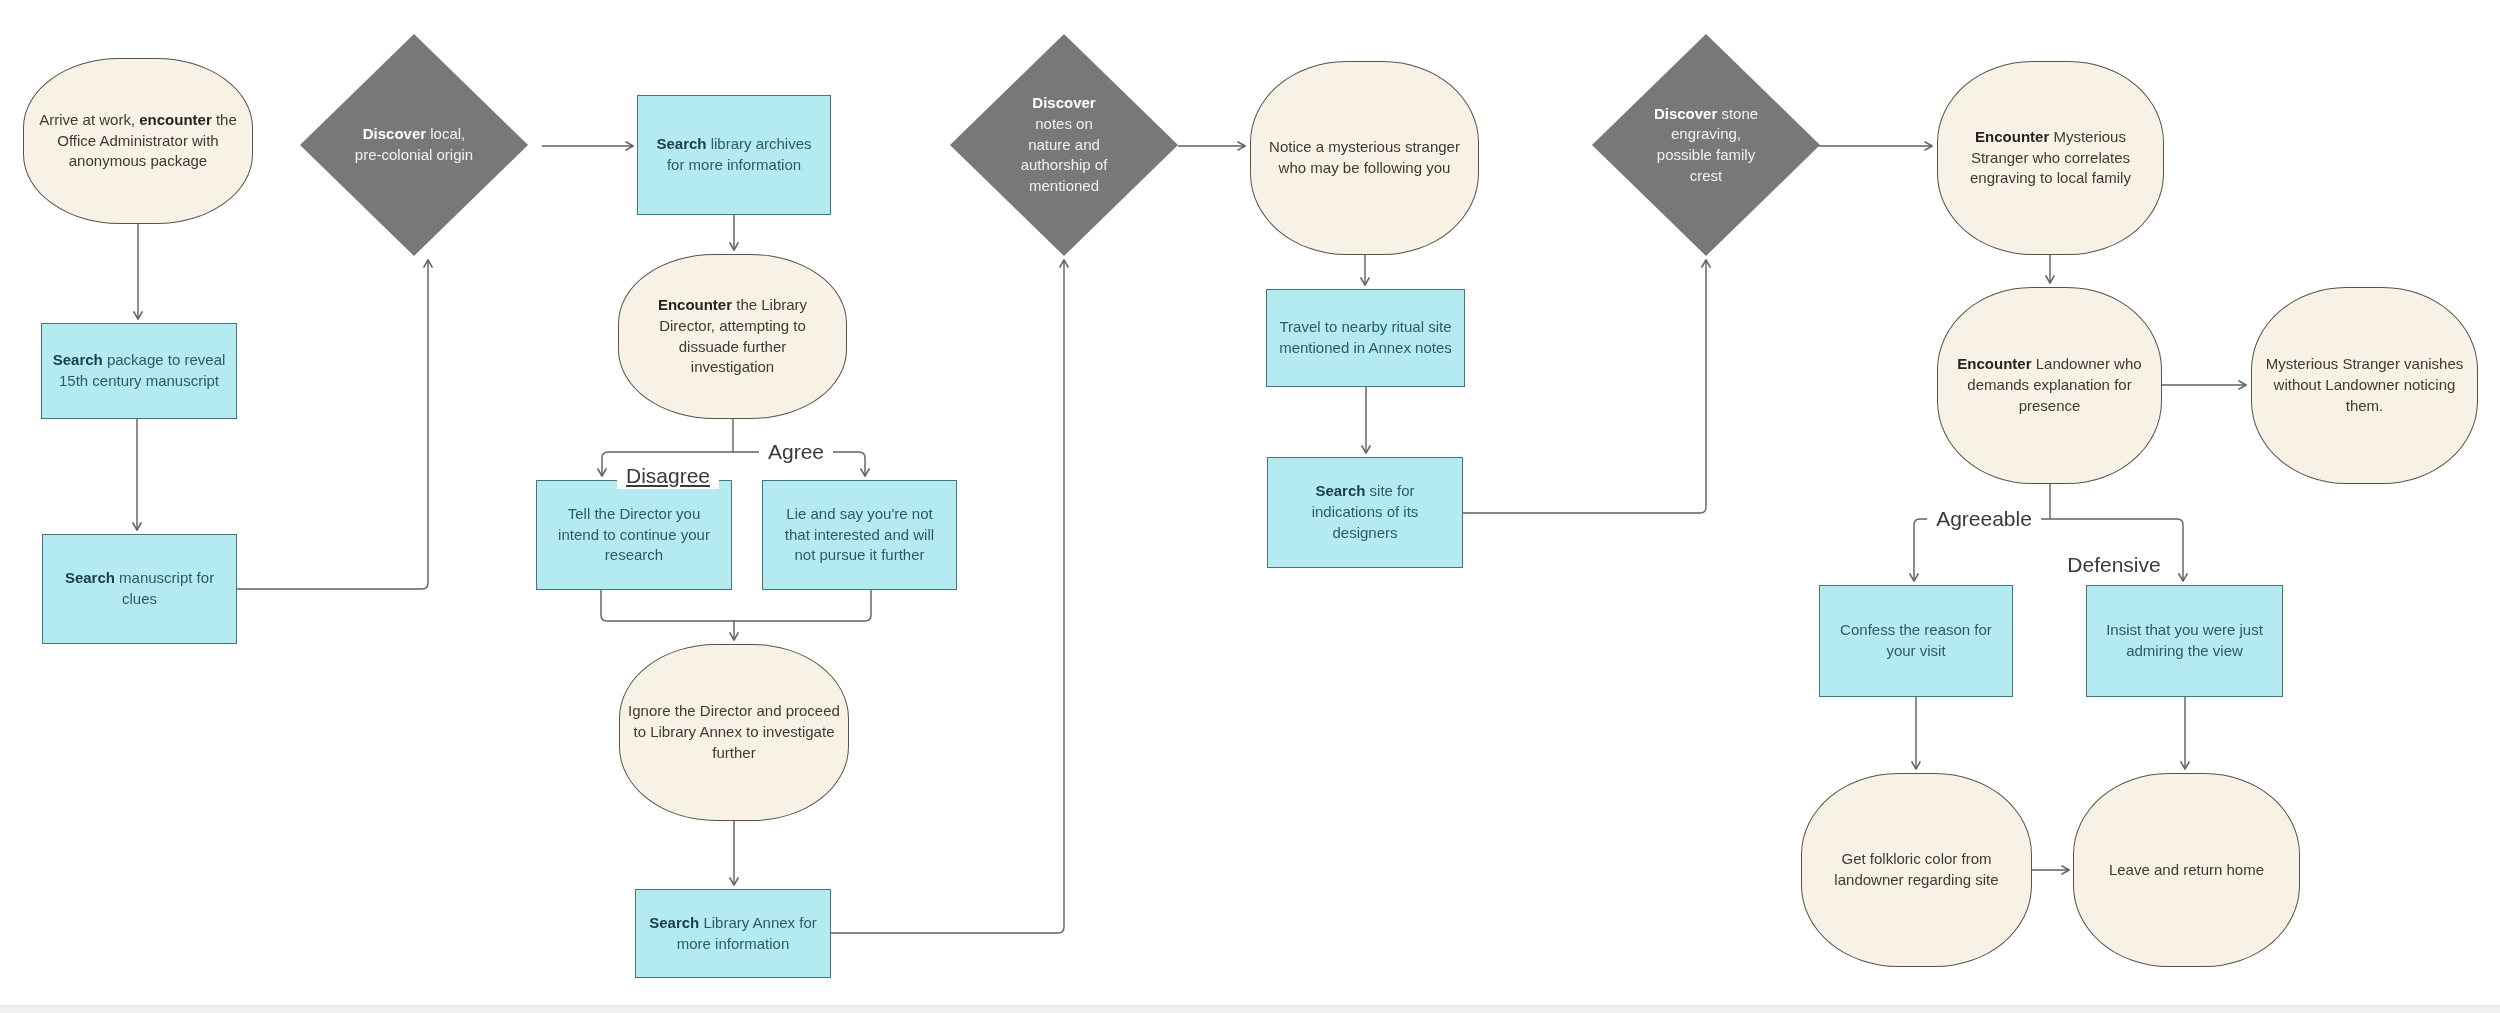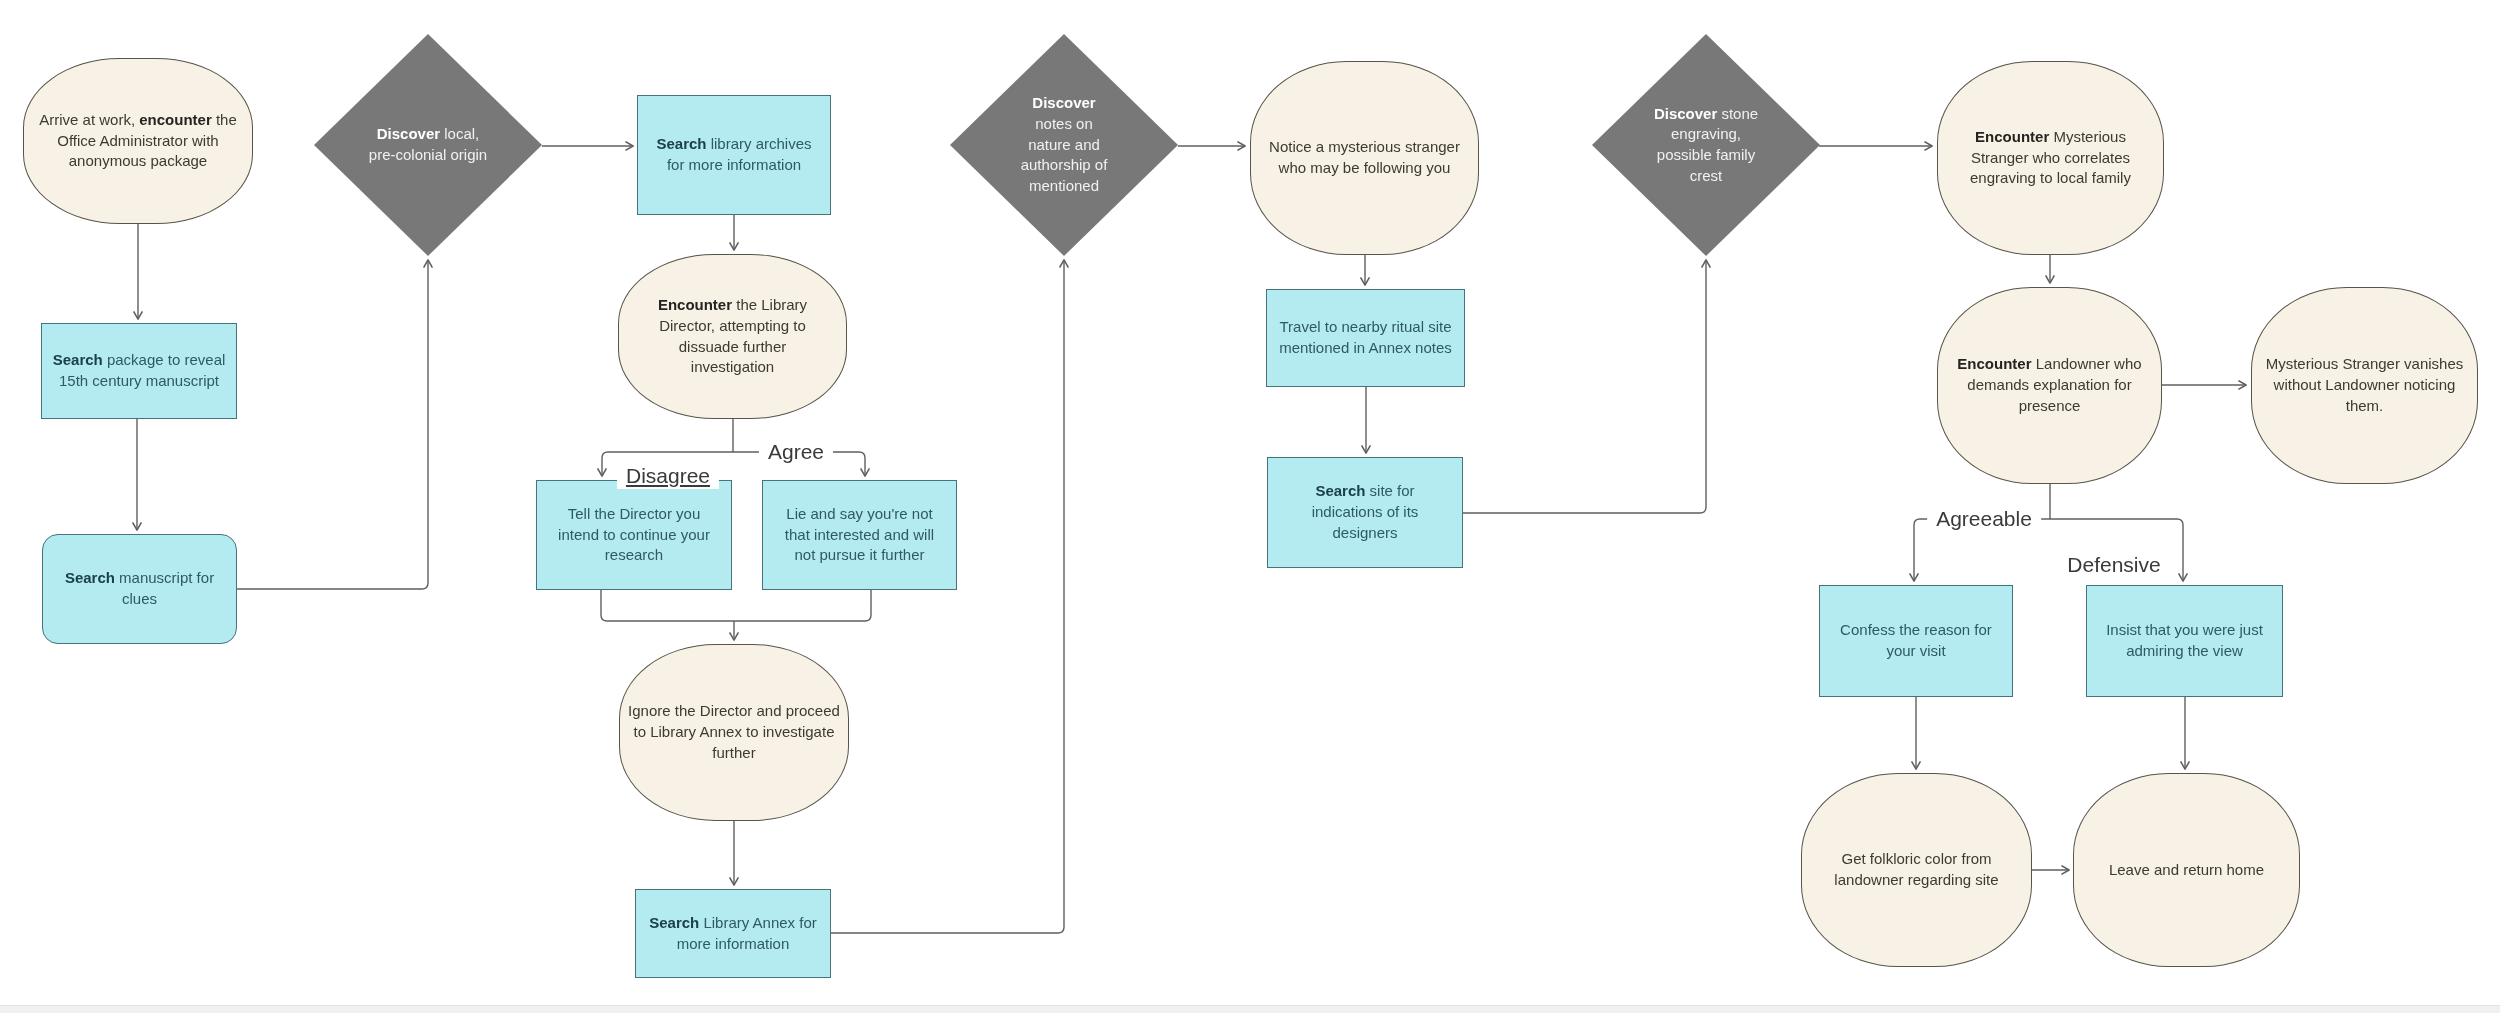--- a/index.html
+++ b/index.html
@@ -113,24 +113,24 @@
         <path d="M2032,870 L2068,870" marker-end="url(#arrow)"></path>
       </g>
   </svg>
   <div id="node-layer">
       <div class="node terminal" id="n-start" style="left: 23px; top: 58px; width: 230px; height: 166px;">
         <div class="txt"><span>Arrive at work, </span><b>encounter</b><span> the Office Administrator with anonymous package</span></div>
       </div>
       <div class="node action" id="n-pkg" style="left: 41px; top: 323px; width: 196px; height: 96px;">
         <div class="txt"><b>Search</b><span> package to reveal 15th century manuscript</span></div>
       </div>
-      <div class="node action" id="n-clues" style="left: 42px; top: 534px; width: 195px; height: 110px; border-radius: 16px;">
+      <div class="node action" id="n-clues" style="left: 42px; top: 534px; width: 195px; height: 110px;">
         <div class="txt"><b>Search</b><span> manuscript for clues</span></div>
       </div>
-      <div class="node decision" id="n-d1" style="left: 314px; top: 34px; width: 228px; height: 222px;">
+      <div class="node decision" id="n-d1" style="left: 300px; top: 34px; width: 228px; height: 222px;">
         <div class="txt"><b>Discover</b><span> local, pre-colonial origin</span></div>
       </div>
       <div class="node action" id="n-archives" style="left: 637px; top: 95px; width: 194px; height: 120px;">
         <div class="txt"><b>Search</b><span> library archives for more information</span></div>
       </div>
       <div class="node terminal" id="n-director" style="left: 618px; top: 254px; width: 229px; height: 165px;">
         <div class="txt"><b>Encounter</b><span> the Library Director, attempting to dissuade further investigation</span></div>
       </div>
       <div class="node action" id="n-tell" style="left: 503px; top: 480px; width: 196px; height: 110px; margin-left: 33px;">
         <div class="txt"><span>Tell the Director you intend to continue your research</span></div>

